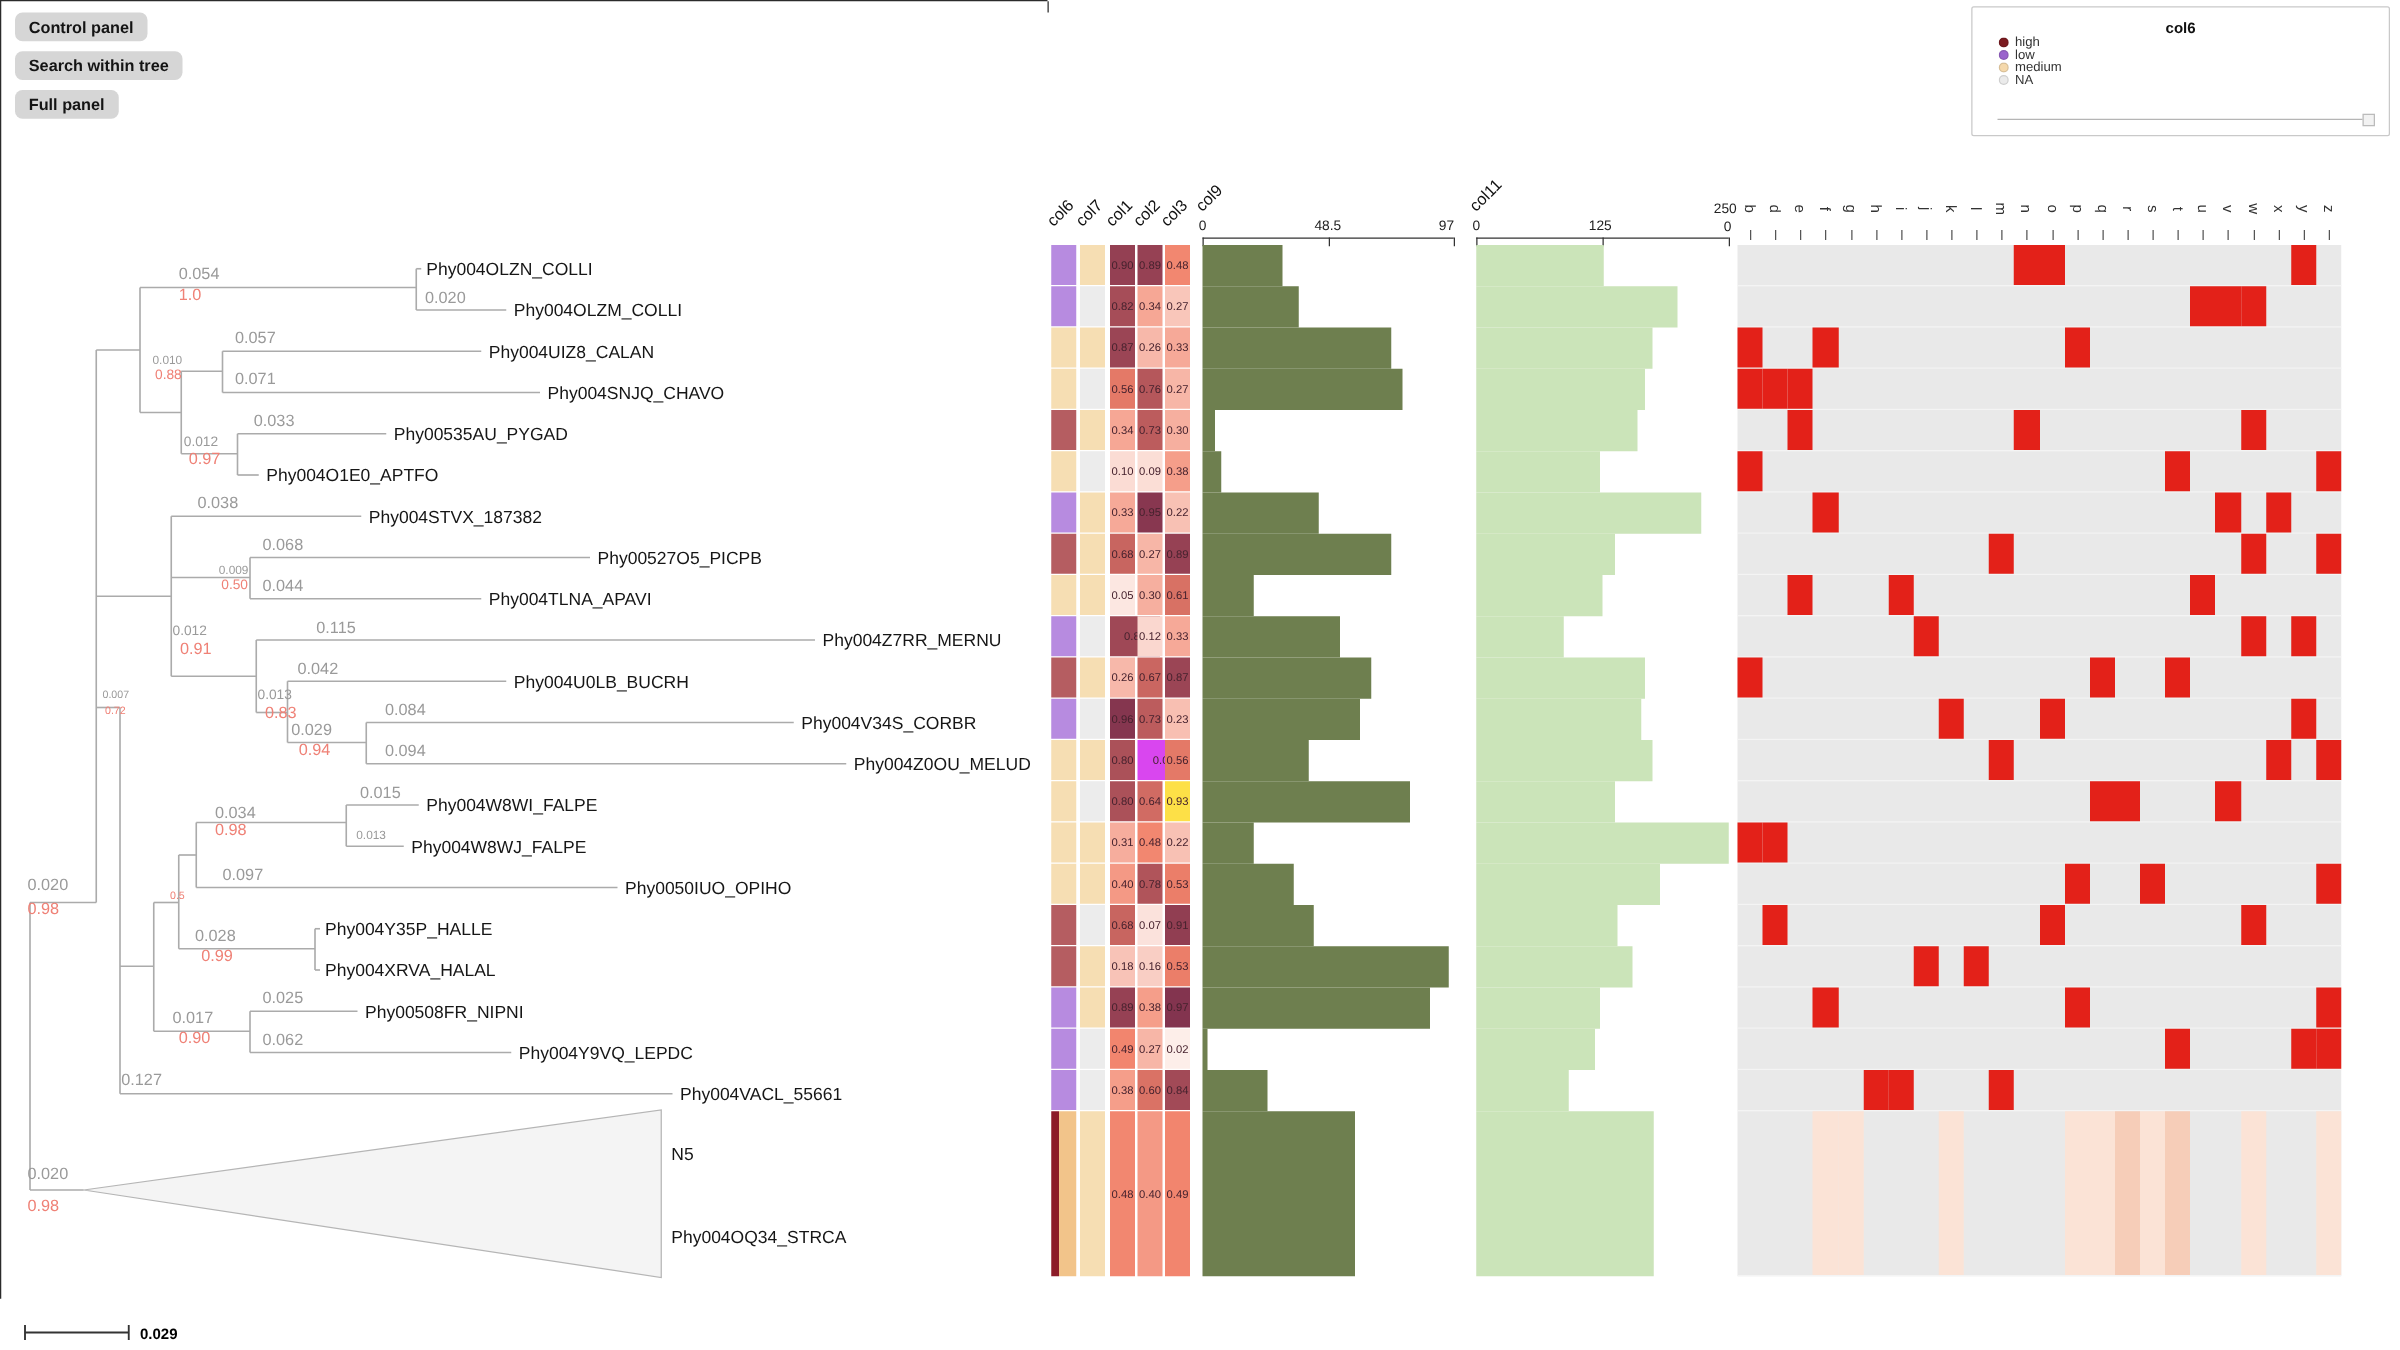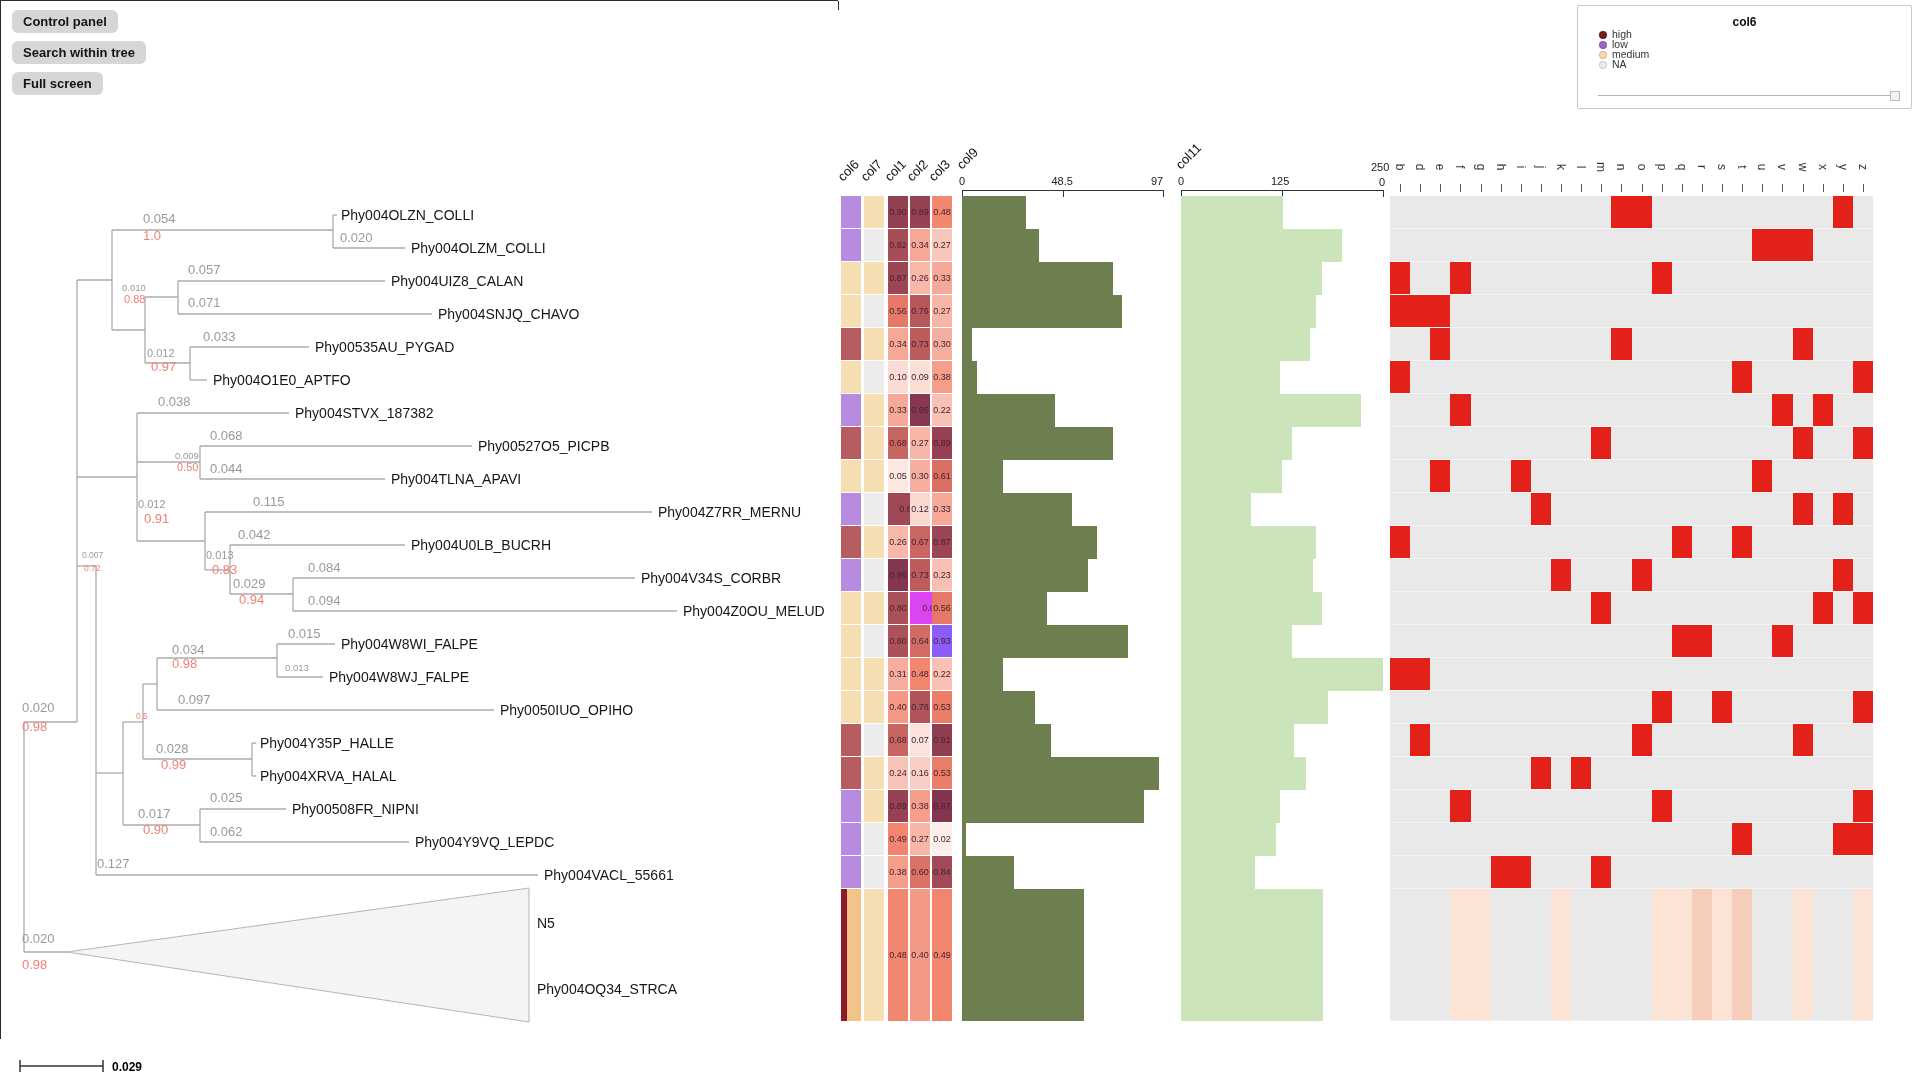--- a/index.html
+++ b/index.html
@@ -35,21 +35,21 @@
 </style>
 </head>
 <body>
 
 <div id="page">
 
   <div id="tree-frame"></div>
 
   <button id="btn-control" class="ctl-btn">Control panel</button>
   <button id="btn-search" class="ctl-btn">Search within tree</button>
-  <button id="btn-full" class="ctl-btn">Full screen</button>
+  <button id="btn-full" class="ctl-btn">Full panel</button>
 
   <svg id="tree-svg" width="1920" height="1080" style="position:absolute;left:0;top:0;">
       <line x1="24" y1="722" x2="24" y2="952" stroke="#ababab" stroke-width="1.3"></line>
       <line x1="24" y1="722" x2="77" y2="722" stroke="#ababab" stroke-width="1.3"></line>
       <line x1="24" y1="952" x2="67" y2="952" stroke="#ababab" stroke-width="1.3"></line>
       <line x1="77" y1="280" x2="77" y2="722" stroke="#ababab" stroke-width="1.3"></line>
       <line x1="77" y1="280" x2="112" y2="280" stroke="#ababab" stroke-width="1.3"></line>
       <line x1="112" y1="230" x2="112" y2="330" stroke="#ababab" stroke-width="1.3"></line>
       <line x1="112" y1="230" x2="333" y2="230" stroke="#ababab" stroke-width="1.3"></line>
       <line x1="333" y1="215" x2="333" y2="248" stroke="#ababab" stroke-width="1.3"></line>
@@ -402,21 +402,21 @@
       <div class="bar11" style="left: 1181px; top: 592px; height: 33px; width: 141.4px; background: rgb(203, 228, 185);"></div>
       <div class="grid-row" style="left: 1390px; top: 592px; width: 483px; height: 33px;">
         <div class="red-cell" style="left: 201.25px; width: 20.125px;"></div>
         <div class="red-cell" style="left: 422.625px; width: 20.125px;"></div>
         <div class="red-cell" style="left: 462.875px; width: 20.125px;"></div>
       </div>
       <div class="hm-cell" style="left: 841px; top: 625px; width: 20px; background: rgb(246, 222, 179);"></div>
       <div class="hm-cell" style="left: 864px; top: 625px; width: 20px; background: rgb(236, 236, 236);"></div>
       <div class="hm-cell hm-val" style="left: 888px; top: 625px; width: 20px; background: rgb(171, 81, 89);">0.80</div>
       <div class="hm-cell hm-val" style="left: 910px; top: 625px; width: 20px; background: rgb(209, 107, 99);">0.64</div>
-      <div class="hm-cell hm-val" style="left: 932px; top: 625px; width: 20px; background: #8b5cf6;">0.93</div>
+      <div class="hm-cell hm-val" style="left: 932px; top: 625px; width: 20px; background: #fde047;">0.93</div>
       <div class="bar9" style="left: 962px; top: 625px; height: 33px; width: 165.773px; background: rgb(110, 127, 79);"></div>
       <div class="bar11" style="left: 1181px; top: 625px; height: 33px; width: 110.696px; background: rgb(203, 228, 185);"></div>
       <div class="grid-row" style="left: 1390px; top: 625px; width: 483px; height: 33px;">
         <div class="red-cell" style="left: 281.75px; width: 20.125px;"></div>
         <div class="red-cell" style="left: 301.875px; width: 20.125px;"></div>
         <div class="red-cell" style="left: 382.375px; width: 20.125px;"></div>
       </div>
       <div class="hm-cell" style="left: 841px; top: 658px; width: 20px; background: rgb(246, 222, 179);"></div>
       <div class="hm-cell" style="left: 864px; top: 658px; width: 20px; background: rgb(246, 222, 179);"></div>
       <div class="hm-cell hm-val" style="left: 888px; top: 658px; width: 20px; background: rgb(246, 173, 157);">0.31</div>
@@ -447,21 +447,21 @@
       <div class="hm-cell hm-val" style="left: 932px; top: 724px; width: 20px; background: rgb(145, 62, 82);">0.91</div>
       <div class="bar9" style="left: 962px; top: 724px; height: 33px; width: 89.1031px; background: rgb(110, 127, 79);"></div>
       <div class="bar11" style="left: 1181px; top: 724px; height: 33px; width: 113.12px; background: rgb(203, 228, 185);"></div>
       <div class="grid-row" style="left: 1390px; top: 724px; width: 483px; height: 33px;">
         <div class="red-cell" style="left: 20.125px; width: 20.125px;"></div>
         <div class="red-cell" style="left: 241.5px; width: 20.125px;"></div>
         <div class="red-cell" style="left: 402.5px; width: 20.125px;"></div>
       </div>
       <div class="hm-cell" style="left: 841px; top: 757px; width: 20px; background: rgb(181, 93, 97);"></div>
       <div class="hm-cell" style="left: 864px; top: 757px; width: 20px; background: rgb(246, 222, 179);"></div>
-      <div class="hm-cell hm-val" style="left: 888px; top: 757px; width: 20px; background: rgb(248, 195, 183);">0.24</div>
+      <div class="hm-cell hm-val" style="left: 888px; top: 757px; width: 20px; background: rgb(248, 195, 183);">0.18</div>
       <div class="hm-cell hm-val" style="left: 910px; top: 757px; width: 20px; background: rgb(249, 206, 196);">0.16</div>
       <div class="hm-cell hm-val" style="left: 932px; top: 757px; width: 20px; background: rgb(235, 126, 105);">0.53</div>
       <div class="bar9" style="left: 962px; top: 757px; height: 33px; width: 196.856px; background: rgb(110, 127, 79);"></div>
       <div class="bar11" style="left: 1181px; top: 757px; height: 33px; width: 125.24px; background: rgb(203, 228, 185);"></div>
       <div class="grid-row" style="left: 1390px; top: 757px; width: 483px; height: 33px;">
         <div class="red-cell" style="left: 140.875px; width: 20.125px;"></div>
         <div class="red-cell" style="left: 181.125px; width: 20.125px;"></div>
       </div>
       <div class="hm-cell" style="left: 841px; top: 790px; width: 20px; background: rgb(183, 139, 224);"></div>
       <div class="hm-cell" style="left: 864px; top: 790px; width: 20px; background: rgb(246, 222, 179);"></div>

